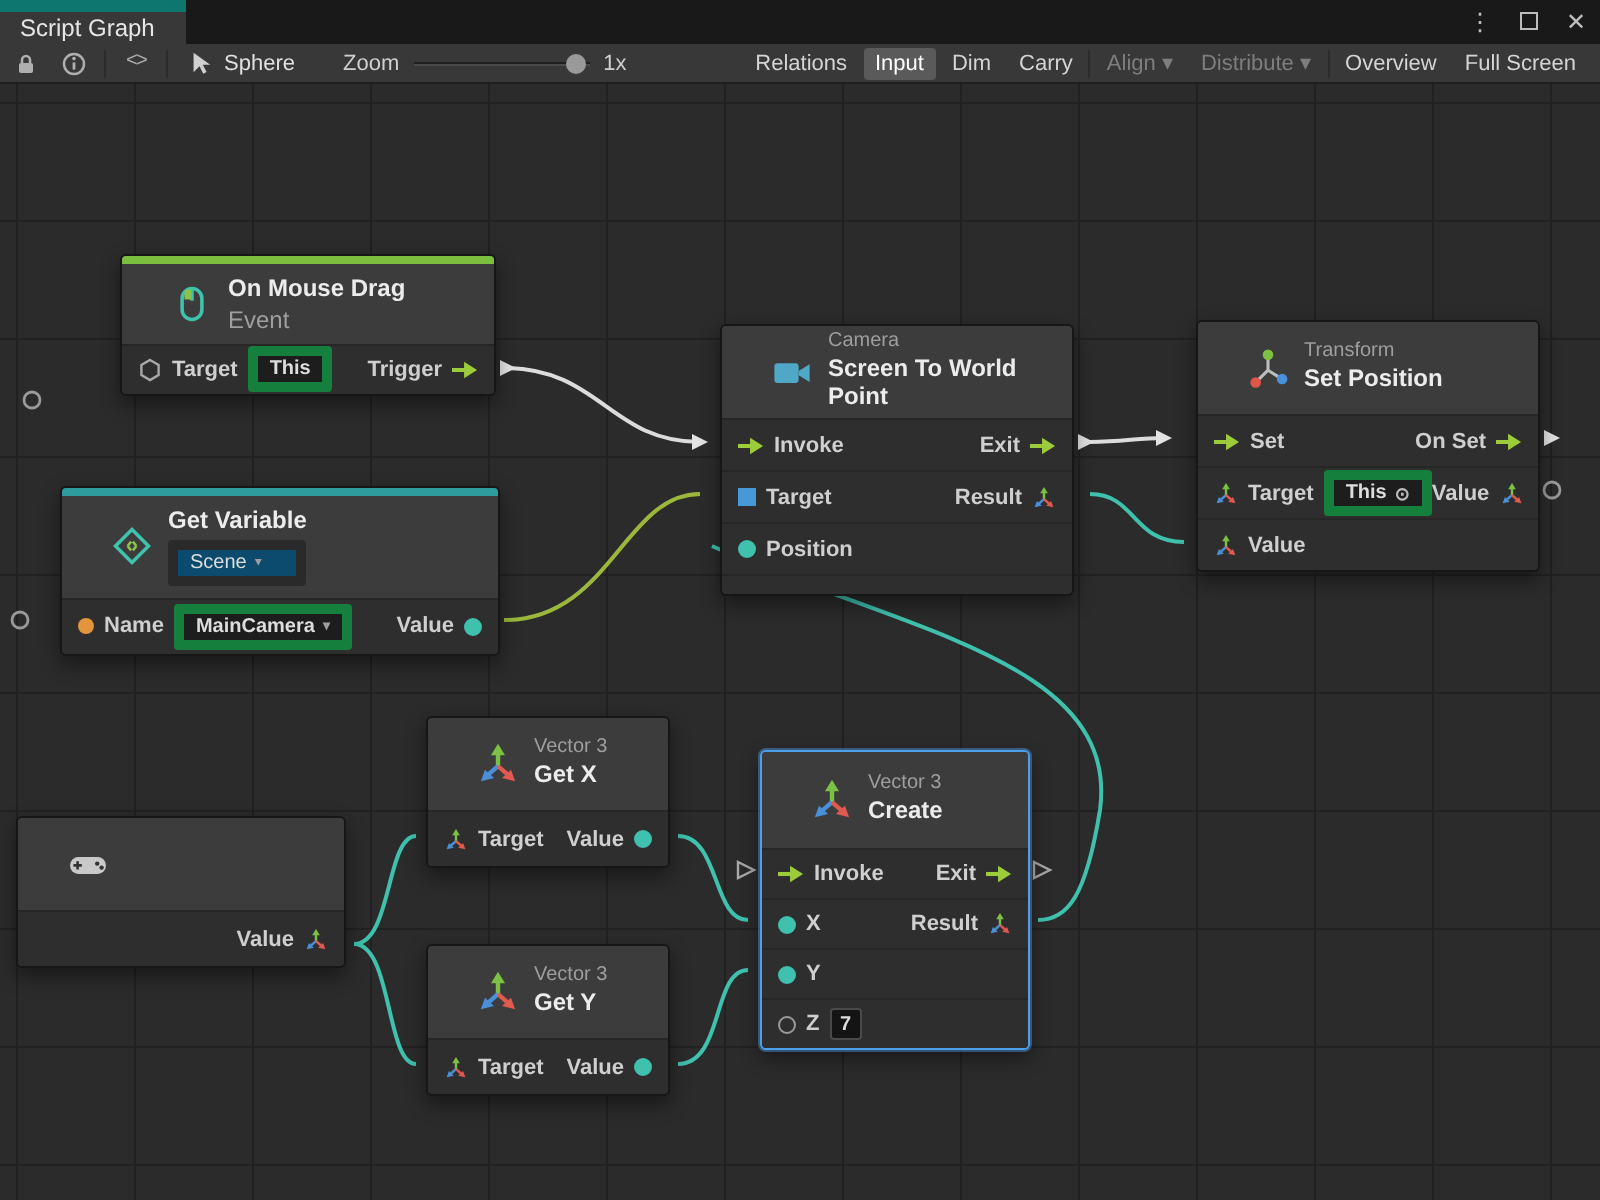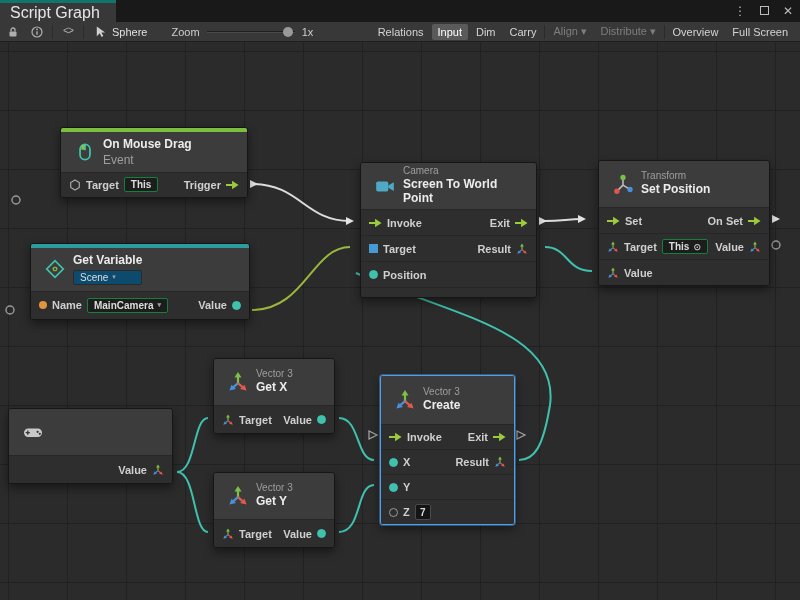--- a/index.html
+++ b/index.html
@@ -1,21 +1,21 @@
 <!DOCTYPE html>
 <html><head>
 <meta charset="utf-8">
 <style>
   * { margin:0; padding:0; box-sizing:border-box; }
   html,body { width:800px; height:600px; background:#191919; font-family:"Liberation Sans", sans-serif; overflow:hidden; }
   .app { position:relative; width:800px; height:600px; }
 
   
   .tabbar { position:absolute; left:0; top:0; width:800px; height:22px; background:#191919; display:flex; align-items:stretch; }
-  .tab { background:#383838; color:#E6E6E6; font-size:16px; display:flex; align-items:center; padding:0 16px 0 10px; border-top:3px solid #0f766e; }
+  .tab { background:#383838; color:#E6E6E6; font-size:12px; display:flex; align-items:center; padding:0 16px 0 10px; border-top:6px solid #0f766e; }
   .winctl { margin-left:auto; display:flex; align-items:center; color:#BDBDBD; }
   .wbtn { padding:0 7px; font-size:12px; line-height:22px; cursor:default; }
   .maxbox { display:inline-block; width:9px; height:9px; border:1.5px solid #BDBDBD; }
 
   
   .toolbar { position:absolute; left:0; top:22px; width:800px; height:20px; background:#383838; border-bottom:1px solid #1E1E1E; display:flex; align-items:center; font-size:11px; color:#CFCFCF; padding:0 4px; gap:6px; }
   .tsep { width:1px; height:14px; background:#2B2B2B; }
   .ticon { display:flex; align-items:center; padding:0 3px; }
   .codeicon { font-family:"Liberation Mono", monospace; font-size:10px; color:#AFAFAF; letter-spacing:-1px; padding:0 4px; }
   .graphname { display:flex; align-items:center; gap:5px; padding:0 4px; color:#E0E0E0; }
@@ -31,38 +31,38 @@
   
   .canvas { position:absolute; left:0; top:42px; width:800px; height:558px; background-color:#2B2B2B;
     background-image: linear-gradient(to right, #212121 1px, transparent 1px), linear-gradient(to bottom, #212121 1px, transparent 1px);
     background-size:59px 59px; background-position:8px 9px; }
   .wires { position:absolute; left:0; top:0; width:800px; height:600px; pointer-events:none; }
 
   
   .node { position:absolute; background:#2E2E2E; border:1px solid #161616; border-radius:3px; box-shadow:0 4px 10px rgba(0,0,0,.45); color:#D6D6D6; overflow:hidden; }
   .node.selected { border-color:#4E9EEA; box-shadow:0 0 0 1px rgba(78,158,234,.45), 0 4px 10px rgba(0,0,0,.45); }
   .accent { height:4px; }
-  .nhead { display:flex; align-items:center; gap:7px; padding:6px 13px; background:#3C3C3C; }
+  .nhead { display:flex; align-items:center; gap:7px; padding:6px 24px; background:#3C3C3C; }
   .ntitles { display:flex; flex-direction:column; gap:2px; }
   .n-cat { font-size:10px; color:#9E9E9E; line-height:1; }
   .n-title { font-size:12px; font-weight:bold; color:#ECECEC; line-height:1.15; }
   .n-sub { font-size:12px; color:#9E9E9E; line-height:1; }
   .nicon { width:22px; height:22px; flex:none; }
   .nrow { display:flex; justify-content:space-between; align-items:center; padding:0 8px; height:25px; border-top:1px solid #262626; background:#2E2E2E; font-size:11px;font-weight:bold; }
   .nrow.tall { height:28px; }
   .pad-b { height:10px; border-top:1px solid #262626; }
   .pgroup { display:flex; align-items:center; gap:5px; }
   .plabel { color:#CFCFCF; white-space:nowrap; }
   .pico { width:12px; height:12px; flex:none; }
   .garrow { width:13px; height:10px; flex:none; }
   .cport { width:9px; height:9px; border-radius:50%; border:1.5px solid #9A9A9A; flex:none; }
   .cport.on { background:#3FC1AE; border-color:#3FC1AE; }
   .dot-orange { width:8px; height:8px; border-radius:50%; background:#E2953B; flex:none; }
   .sq-blue { width:9px; height:9px; background:#4599D4; flex:none; }
-  .chip { display:inline-flex; align-items:center; gap:4px; background:#1D1D1D; border:1px solid #15803d; border-radius:2px; padding:1px 6px; font-size:10px; color:#DDDDDD; white-space:nowrap; }
+  .chip { display:inline-flex; align-items:center; gap:4px; background:#1D1D1D; border:5px solid #15803d; border-radius:2px; padding:1px 6px; font-size:10px; color:#DDDDDD; white-space:nowrap; }
   .chip .caret { font-size:7px; color:#9E9E9E; }
   .chip.light { background:#0c4a6e; border-color:#2A2A2A; }
   .chip .tgt { font-size:9px; color:#BDBDBD; }
   .valbox { min-width:16px; height:16px; background:#141414; border:1px solid #4A4A4A; border-radius:2px; color:#DDDDDD; font-size:10px; display:flex; align-items:center; justify-content:center; padding:0 3px; }
 </style>
 </head>
 <body>
 
 <svg width="0" height="0" style="position:absolute">
 <defs>

